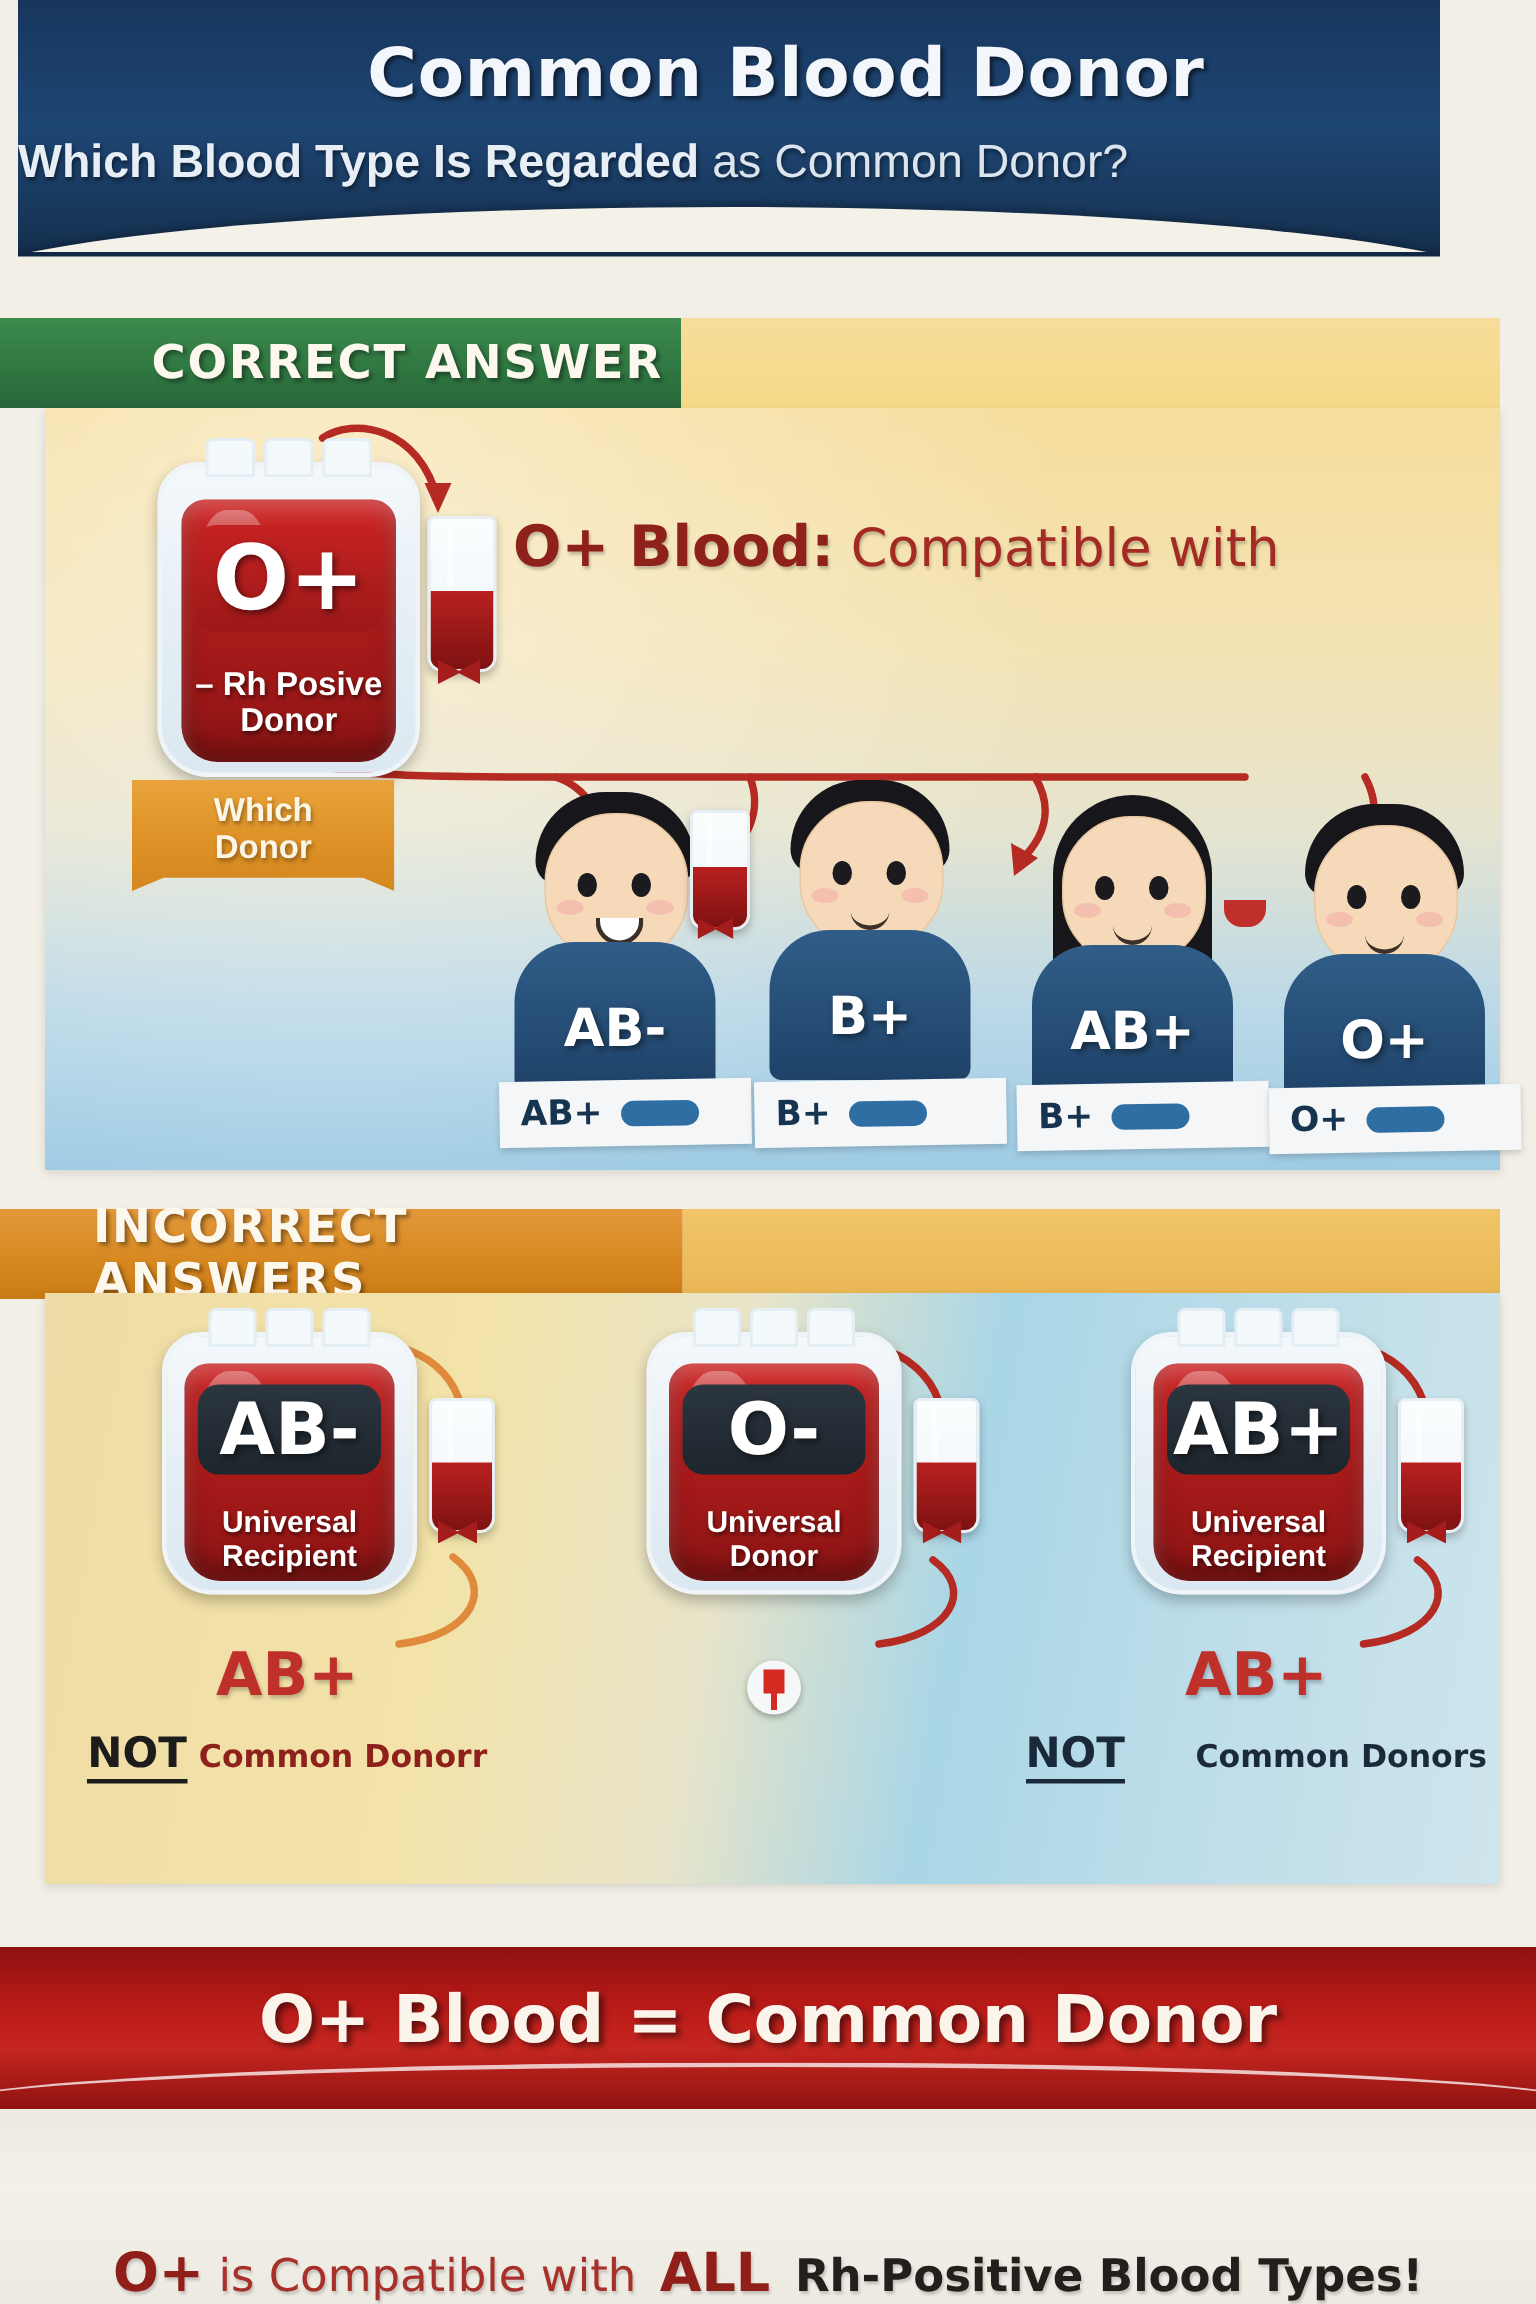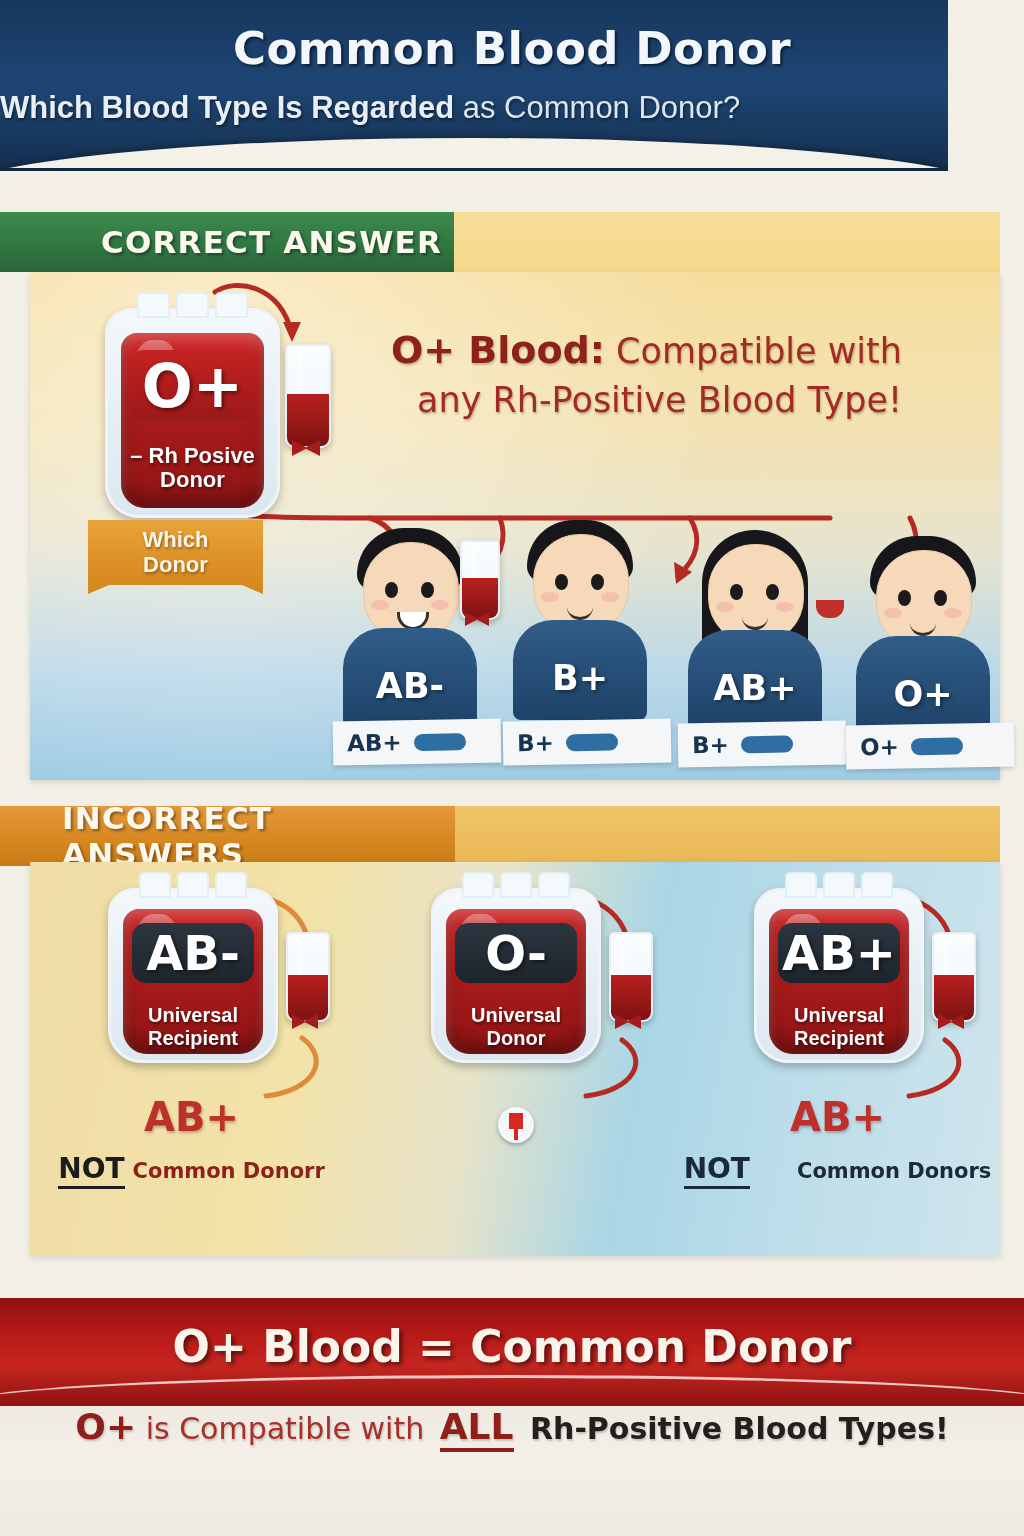--- a/index.html
+++ b/index.html
@@ -1,20 +1,20 @@
 <!DOCTYPE html>
 <html><head>
 <meta charset="utf-8">
 <style>
   html,body{margin:0;padding:0;background:#ffffff;}
   body{width:1024px;height:1536px;overflow:hidden;font-family:"Liberation Sans",sans-serif;}
   #poster{position:relative;width:1024px;height:1536px;background:#f2efe7;overflow:hidden;}
 
   
-  .header{position:absolute;left:0;top:0;width:948px;height:168px;
+  .header{position:absolute;left:12px;top:0;width:948px;height:168px;
     background:linear-gradient(180deg,#16355c 0%,#1d4470 45%,#173counter 100%);
     background:linear-gradient(180deg,#17365d 0%,#1e4674 50%,#15304f 100%);
     border-bottom:3px solid #0f2743;overflow:hidden;}
   .header:after{content:"";position:absolute;left:-6%;bottom:-28px;width:112%;height:58px;
     background:#f4f1e8;border-radius:50%/100% 100% 0 0;box-shadow:0 -2px 5px rgba(0,0,0,.25);}
   .title{position:absolute;top:22px;left:0;width:1024px;text-align:center;color:#f3f6fa;
     font-size:45px;font-weight:bold;letter-spacing:.5px;
     text-shadow:2px 2px 3px rgba(0,0,0,.55);font-family:"DejaVu Sans",sans-serif;}
   .subtitle{position:absolute;top:90px;left:0;width:1024px;text-align:left;color:#e7eef6;
     font-size:31px;text-shadow:1px 2px 3px rgba(0,0,0,.5);white-space:nowrap;}
@@ -70,21 +70,21 @@
     background:linear-gradient(180deg,#fbfdfe 0%,#eef5f9 100%);
     border:2px solid #e7eff5;box-shadow:0 3px 6px rgba(0,0,0,.25);overflow:hidden;}
   .drip .lvl{position:absolute;left:0;right:0;bottom:0;height:52%;
     background:linear-gradient(180deg,#b8201f,#7e1212);}
   .drip .gl{position:absolute;left:26%;top:6%;width:10%;height:70%;background:rgba(255,255,255,.6);}
   #drip-main{left:255px;top:72px;width:42px;height:100px;}
   #drip-main-tie{position:absolute;left:262px;top:168px;width:28px;height:16px;
     background:#a51c1c;clip-path:polygon(0 0,50% 45%,100% 0,100% 100%,50% 55%,0 100%);}
 
   
-  #headline{position:absolute;left:312px;top:55px;width:560px;line-height:1.25;text-align:right;}
+  #headline{position:absolute;left:312px;top:69px;width:560px;line-height:1.25;}
   #headline .l1{font-size:35px;color:#a32b24;font-family:"DejaVu Sans",sans-serif;
     text-shadow:1px 2px 2px rgba(0,0,0,.22);}
   #headline .l1 .bold{font-weight:bold;color:#8e2119;font-size:38px;}
   #headline .l2{font-size:35px;color:#a32b24;font-family:"DejaVu Sans",sans-serif;
     text-shadow:1px 2px 2px rgba(0,0,0,.22);margin-top:4px;}
 
   
   #tag-common{position:absolute;left:58px;top:248px;width:175px;height:74px;
     background:linear-gradient(180deg,#e9a33c 0%,#dd9126 55%,#d4871d 100%);
     clip-path:polygon(0 0,100% 0,100% 100%,88% 88%,12% 88%,0 100%);
@@ -160,21 +160,21 @@
     background:linear-gradient(180deg,#8d1111 0%,#b81a17 35%,#c62620 62%,#8f1210 100%);
     display:flex;align-items:center;justify-content:center;overflow:hidden;}
   #red-banner .t{color:#fbf4ea;font-size:44px;font-weight:bold;font-family:"DejaVu Sans",sans-serif;
     text-shadow:3px 3px 4px rgba(0,0,0,.5);margin-top:-12px;}
   #red-banner:after{content:"";position:absolute;left:-4%;bottom:2px;width:108%;height:26px;
     border-top:3px solid rgba(255,255,255,.75);border-radius:50%/100% 100% 0 0;}
 
   
   #footer{position:absolute;left:0;top:1406px;width:1024px;height:130px;
     background:linear-gradient(180deg,#eeeae1 0%,#f3f0e9 40%,#edeae2 100%);
-    display:flex;align-items:flex-start;justify-content:center;}
+    display:flex;align-items:flex-end;justify-content:center;}
   #footer .line{white-space:nowrap;font-family:"DejaVu Sans",sans-serif;
     text-shadow:1px 2px 2px rgba(0,0,0,.18);}
   #footer .op{color:#8f1f18;font-weight:bold;font-size:36px;}
   #footer .mid{color:#a8302a;font-size:30px;}
   #footer .all{color:#8f1f18;font-weight:bold;font-size:36px;
     border-bottom:4px solid #8f1f18;padding-bottom:1px;margin:0 6px;}
   #footer .tail{color:#231f1c;font-weight:bold;font-size:30px;}
 </style>
 </head>
 <body>
@@ -239,21 +239,20 @@
     <div class="drip" id="drip-main">
       <div class="gl"></div>
       <div class="lvl"></div>
     </div>
     <div id="drip-main-tie"></div>
 
     <div id="headline">
       <div class="l1">
         <span class="bold">O+ Blood:</span><span> Compatible with</span>
       </div>
-      <div class="l2">any Rh-Positive Blood Type!</div>
     </div>
 
     <div id="tag-common">
       <div class="t">
         <span>Which</span><br>
         <span>Donor</span>
       </div>
     </div>
 
     <div class="person" style="left:305px;top:244px;">

